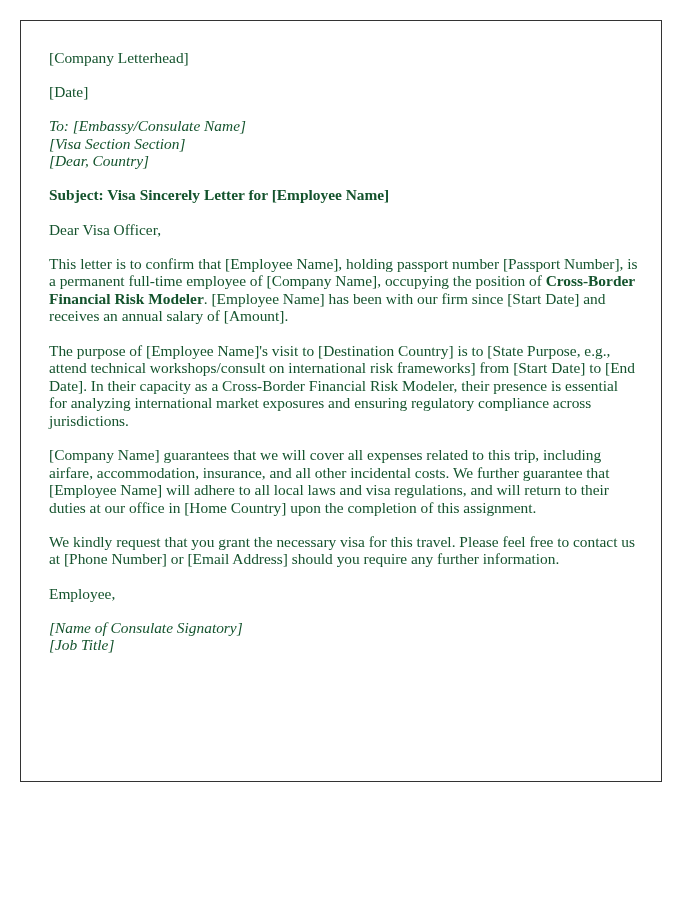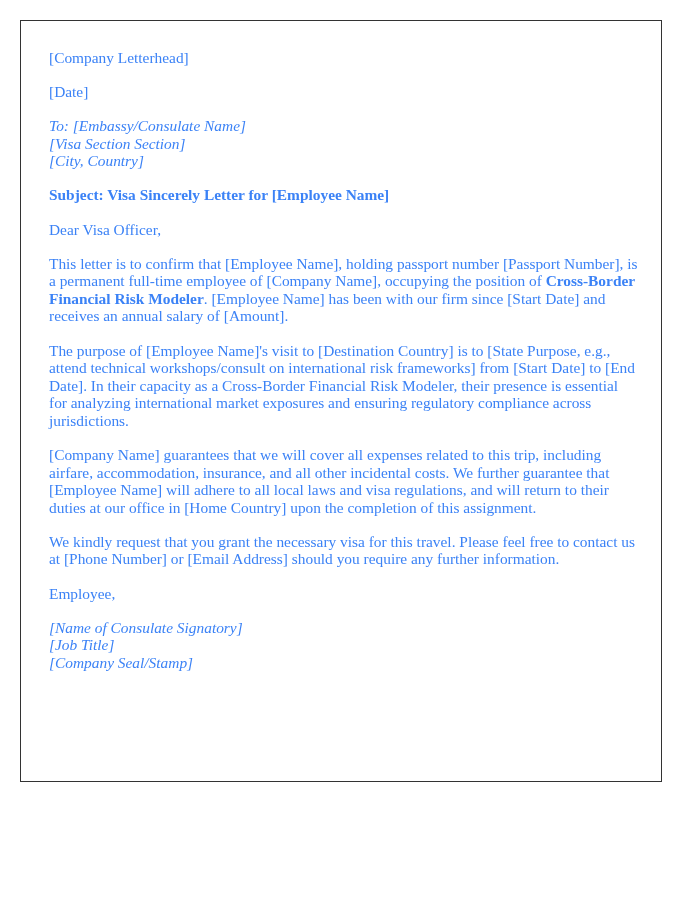--- a/index.html
+++ b/index.html
@@ -12,44 +12,43 @@
       box-sizing: content-box;
       background: #ffffff;
     }
     .content {
       position: absolute;
       left: 28px; top: 28px;
       width: 590px;
       font-family: "Liberation Serif", "DejaVu Serif", serif;
       font-size: 15.4px;
       line-height: 17.6px;
-      color: #3b82f6;
+      color: #14532d;
     }
     .content p { margin: 0 0 16.5px 0; }
     .content .line { display: block; font-style: italic; }
     .bold { font-weight: bold; }
   </style>
 </head>
 <body>
 
 <div class="page">
   <div class="content">
     <p>[Company Letterhead]</p>
     <p>[Date]</p>
     <p>
       <span class="line">To: [Embassy/Consulate Name]</span>
       <span class="line">[Visa Section Section]</span>
-      <span class="line">[City, Country]</span>
+      <span class="line">[Dear, Country]</span>
     </p>
     <p class="bold">Subject: Visa Sincerely Letter for [Employee Name]</p>
     <p>Dear Visa Officer,</p>
     <p><span>This letter is to confirm that [Employee Name], holding passport number [Passport Number], is a permanent full-time employee of [Company Name], occupying the position of </span><span class="bold">Cross-Border Financial Risk Modeler</span><span>. [Employee Name] has been with our firm since [Start Date] and receives an annual salary of [Amount].</span></p>
     <p>The purpose of [Employee Name]'s visit to [Destination Country] is to [State Purpose, e.g., attend technical workshops/consult on international risk frameworks] from [Start Date] to [End Date]. In their capacity as a Cross-Border Financial Risk Modeler, their presence is essential for analyzing international market exposures and ensuring regulatory compliance across jurisdictions.</p>
     <p>[Company Name] guarantees that we will cover all expenses related to this trip, including airfare, accommodation, insurance, and all other incidental costs. We further guarantee that [Employee Name] will adhere to all local laws and visa regulations, and will return to their duties at our office in [Home Country] upon the completion of this assignment.</p>
     <p>We kindly request that you grant the necessary visa for this travel. Please feel free to contact us at [Phone Number] or [Email Address] should you require any further information.</p>
     <p>Employee,</p>
     <p>
       <span class="line">[Name of Consulate Signatory]</span>
       <span class="line">[Job Title]</span>
-      <span class="line">[Company Seal/Stamp]</span>
     </p>
   </div>
 </div>
 
 </body></html>

